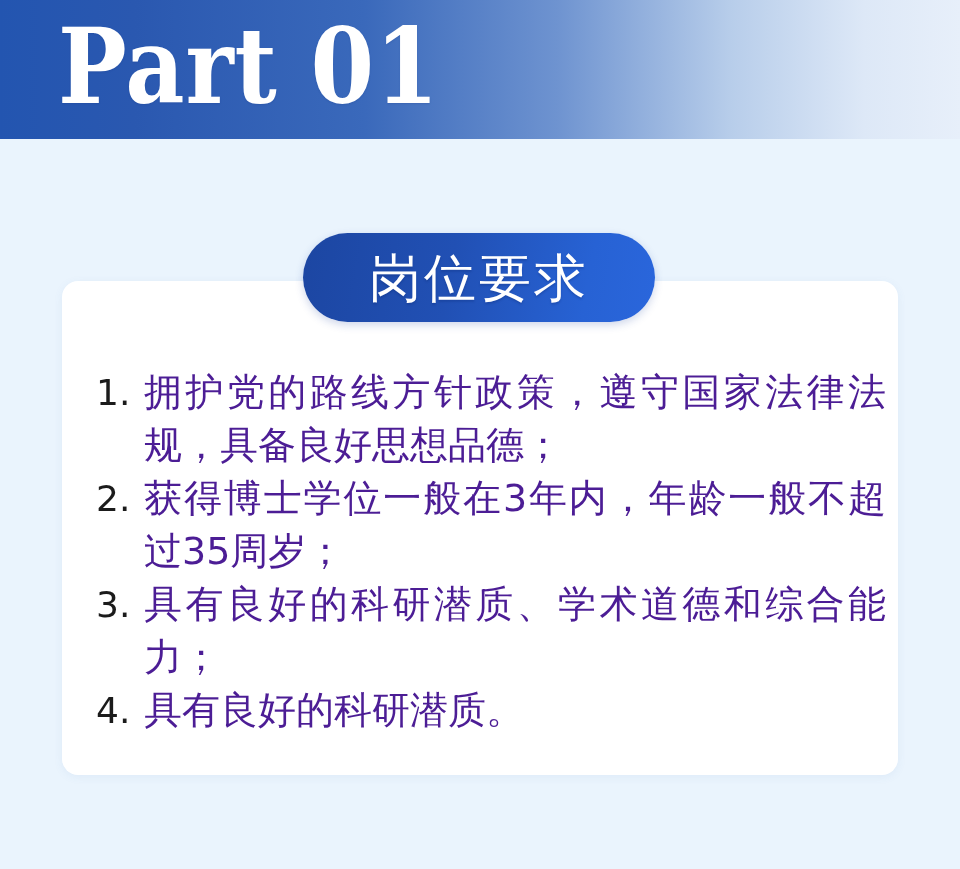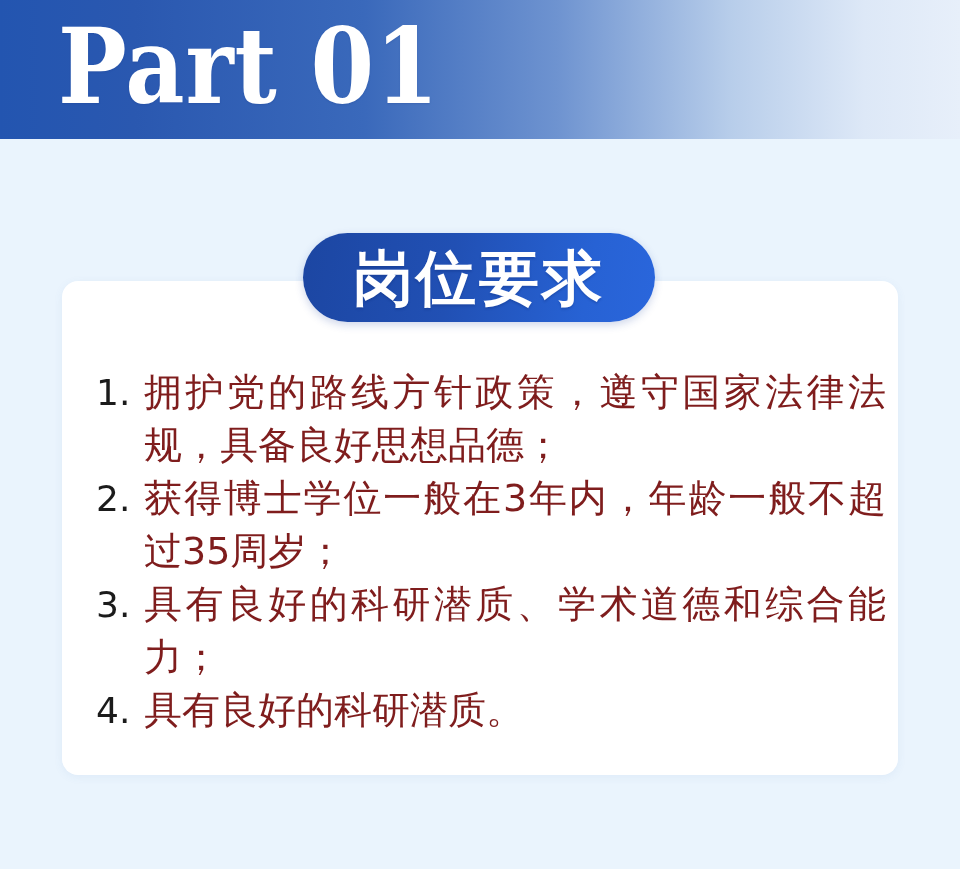--- a/index.html
+++ b/index.html
@@ -80,22 +80,22 @@
     background: linear-gradient(100deg, #1c46a2 0%, #2150b4 42%, #2762d4 80%, #2a66dc 100%);
     box-shadow: 0 3px 9px rgba(30,70,160,0.22);
     display: flex;
     align-items: center;
     justify-content: center;
     z-index: 5;
   }
   .badge-text {
     color: #ffffff;
     font-family: "DejaVu Sans", "Liberation Sans", sans-serif;
-    font-weight: 700;
-    font-size: 60px;
+    font-weight: 400;
+    font-size: 52px;
     line-height: 56px;
     letter-spacing: 3px;
     white-space: nowrap;
     text-shadow: 0 2px 2px rgba(12,40,110,0.25);
     text-align: right;
   }
 
   
   .req-list {
     position: absolute;
@@ -120,21 +120,21 @@
     text-align: left;
     font-family: "DejaVu Sans", "Liberation Sans", sans-serif;
     font-size: 36px;
     line-height: 53px;
     color: #1b1b1b;
   }
   .req-text {
     flex: 1 1 auto;
     font-size: 38px;
     line-height: 53px;
-    color: #7f1d1d;
+    color: #4c1d95;
     text-align: justify;
     text-justify: inter-character;
     letter-spacing: 0px;
   }
 </style>
 </head>
 <body>
 
 <div class="page">
 

